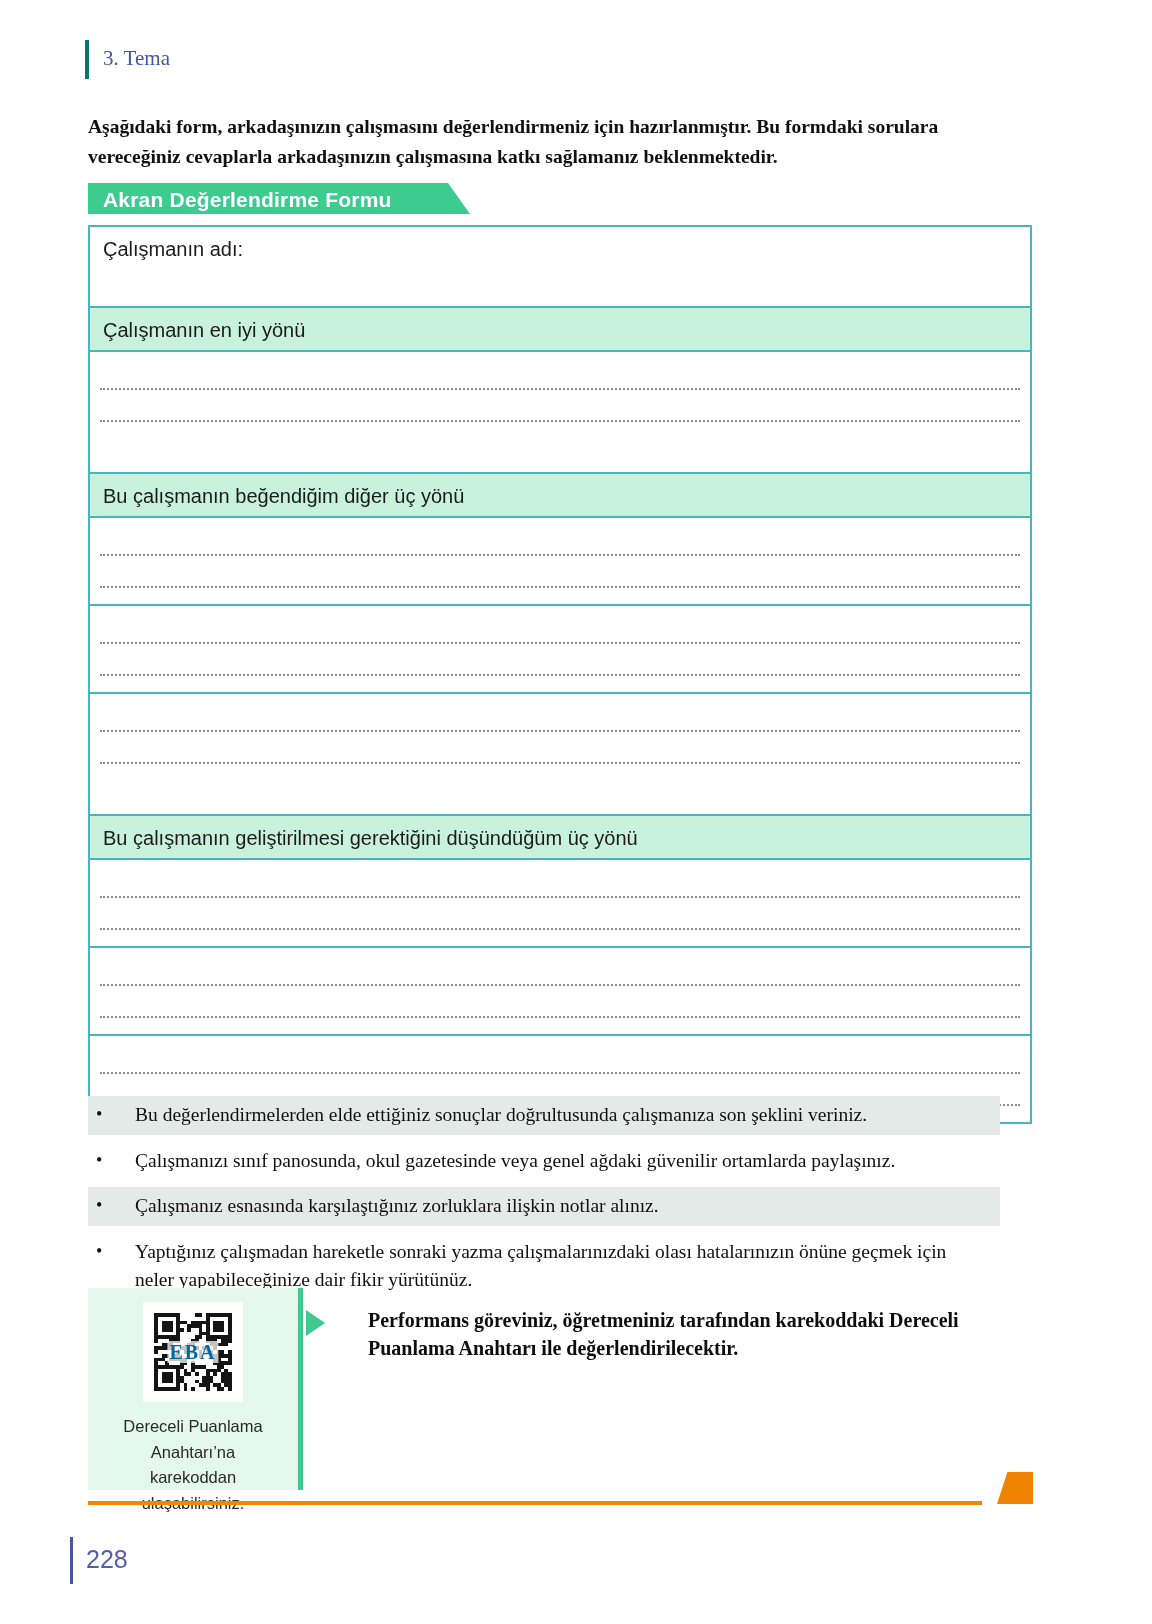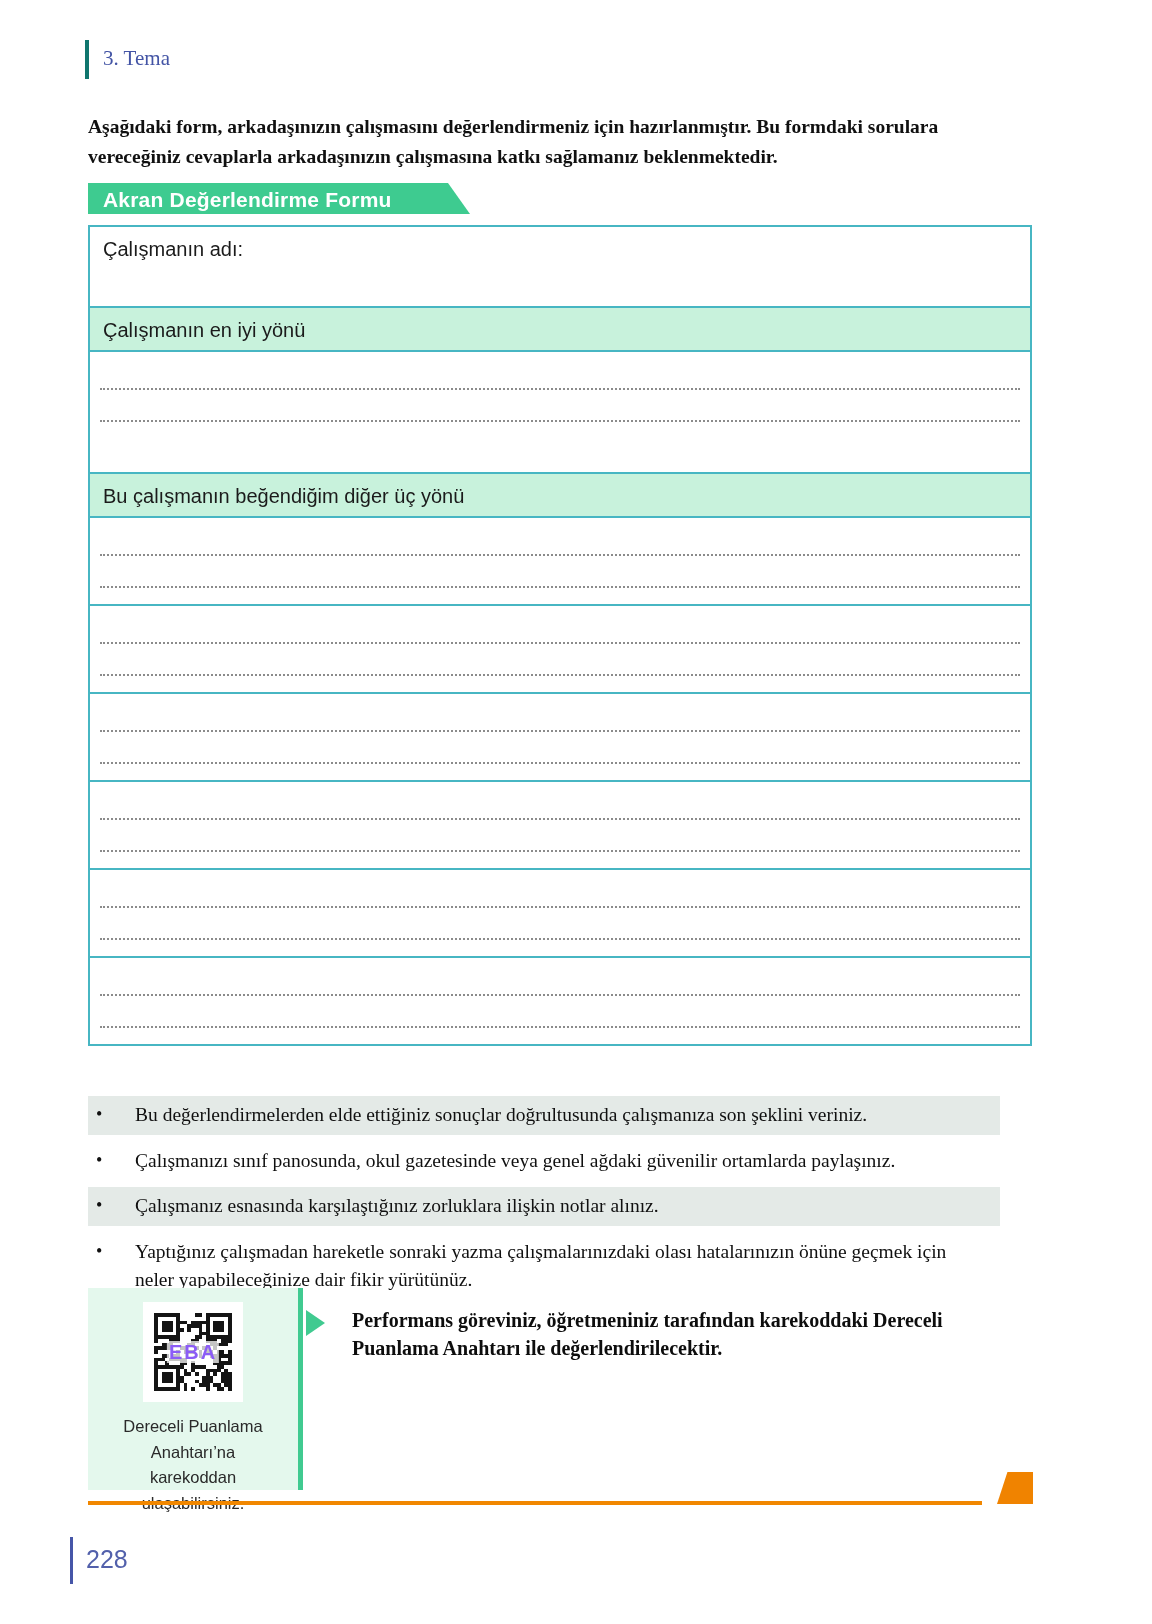--- a/index.html
+++ b/index.html
@@ -45,29 +45,29 @@
   .instr-row.striped { background:#e4eae7; }
   .instr-bullet { flex:none; width:39px; font-size:18px; padding-top:1px; }
 
   
   #qr-box { top:1288px; left:88px; width:215px; height:202px; background:#e4f8ed;
             border-right:5px solid #40ca90; text-align:center; padding-top:14px; }
   #qr-code { position:relative; width:100px; height:100px; margin:0 auto; background:#ffffff;
              padding:4px; }
   #qr-code svg { display:block; width:92px; height:92px; background:#fff; }
   #eba-logo { position:absolute; left:50%; top:50%; transform:translate(-50%,-50%);
-              background:rgba(255,255,255,.75); color:#8b5cf6; font-weight:bold;
-              font-size:20px; letter-spacing:2px; padding:0 2px; line-height:22px; }
+              background:rgba(255,255,255,.75); color:#0369a1; font-weight:bold;
+              font-size:20px; letter-spacing:2px; padding:0 2px; line-height:22px;font-family:Liberation Serif, serif; }
   #qr-caption { margin-top:12px; font-size:16.5px; line-height:1.55; color:#2a2a2a; padding:0 18px; }
 
   #qr-arrow { top:1310px; left:306px; width:0; height:0;
               border-top:13px solid transparent; border-bottom:13px solid transparent;
               border-left:19px solid #40ca90; }
 
-  #perf-note { top:1306px; left:352px; width:652px;
+  #perf-note { top:1306px; left:368px; width:652px;
                font-family:"Liberation Serif", serif; font-weight:bold;
                font-size:20px; line-height:1.4; color:#0d0d0d; }
 
   
   #footer-rule  { top:1501px; left:88px; width:894px; height:4px; background:#f18700; }
   #footer-shape { top:1472px; left:997px; width:36px; height:32px; background:#f08300;
                   clip-path:polygon(29% 0, 100% 0, 100% 100%, 0 100%); }
   #page-num { top:1537px; left:70px; border-left:3px solid #4656a8; padding:8px 0 10px 13px;
               font-size:25px; color:#5260ab; }
 </style>
@@ -108,20 +108,23 @@
   </div>
   <div class="t-row answer-block">
     <div class="dot-line l1"></div>
     <div class="dot-line l2"></div>
   </div>
   <div class="t-row answer-block">
     <div class="dot-line l1"></div>
     <div class="dot-line l2"></div>
   </div>
 
+  <div class="t-row row-header">
+    <span>Bu çalışmanın geliştirilmesi gerektiğini düşündüğüm üç yönü</span>
+  </div>
   <div class="t-row answer-block">
     <div class="dot-line l1"></div>
     <div class="dot-line l2"></div>
   </div>
   <div class="t-row answer-block">
     <div class="dot-line l1"></div>
     <div class="dot-line l2"></div>
   </div>
   <div class="t-row answer-block">
     <div class="dot-line l1"></div>

